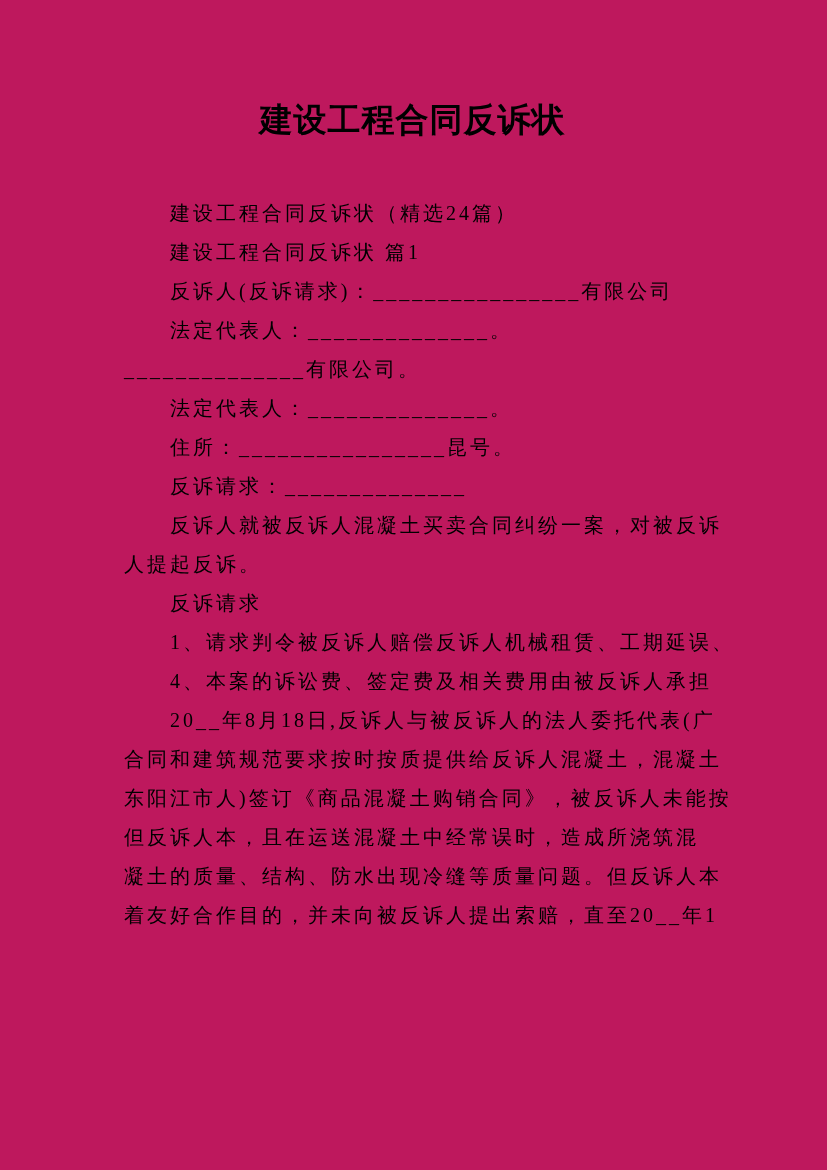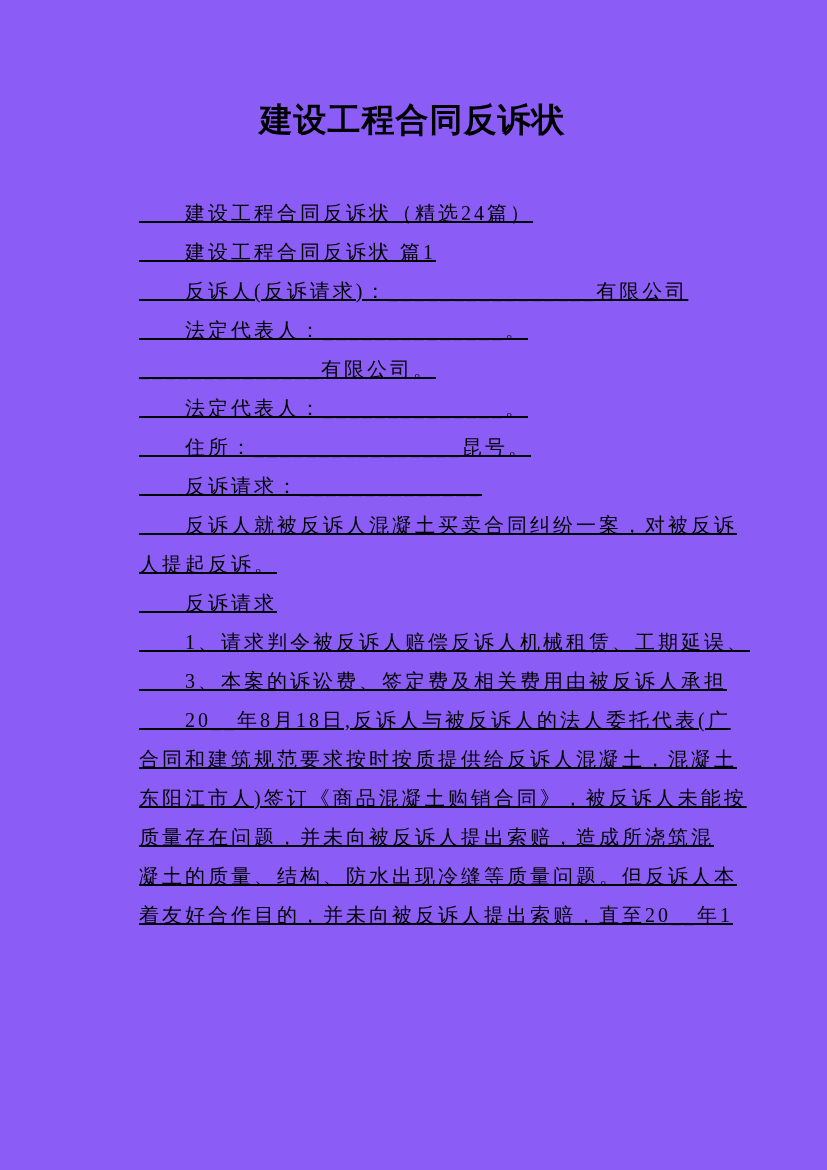--- a/index.html
+++ b/index.html
@@ -12,34 +12,33 @@
     height: 1170px;
     overflow: hidden;
     color: #000000;
     font-family: "Liberation Serif", "DejaVu Serif", serif;
   }
   .page {
     box-sizing: border-box;
     width: 827px;
     height: 1170px;
     padding: 100px 126px 0 124px;
-    background: #8b5cf6;
+    background: #be185d;
   }
   .title {
     margin: 0 0 54px 0;
     font-size: 33px;
     font-weight: bold;
     line-height: 40px;
     text-align: center;
     letter-spacing: 1px;
     white-space: pre;
   }
   .doc-body {
-    margin: 15px;
-    text-decoration: underline;
+    margin: 0;
   }
   .body-line {
     font-size: 20px;
     line-height: 39px;
     height: 39px;
     letter-spacing: 3px;
     white-space: pre;
     overflow: visible;
   }
 </style>
@@ -54,21 +53,21 @@
     <div class="body-line">　　反诉人(反诉请求)：________________有限公司</div>
     <div class="body-line">　　法定代表人：______________。</div>
     <div class="body-line">______________有限公司。</div>
     <div class="body-line">　　法定代表人：______________。</div>
     <div class="body-line">　　住所：________________昆号。</div>
     <div class="body-line">　　反诉请求：______________</div>
     <div class="body-line">　　反诉人就被反诉人混凝土买卖合同纠纷一案，对被反诉</div>
     <div class="body-line">人提起反诉。</div>
     <div class="body-line">　　反诉请求</div>
     <div class="body-line">　　1、请求判令被反诉人赔偿反诉人机械租赁、工期延误、</div>
-    <div class="body-line">　　3、本案的诉讼费、签定费及相关费用由被反诉人承担</div>
+    <div class="body-line">　　4、本案的诉讼费、签定费及相关费用由被反诉人承担</div>
     <div class="body-line">　　20__年8月18日,反诉人与被反诉人的法人委托代表(广</div>
     <div class="body-line">合同和建筑规范要求按时按质提供给反诉人混凝土，混凝土</div>
     <div class="body-line">东阳江市人)签订《商品混凝土购销合同》，被反诉人未能按</div>
-    <div class="body-line">质量存在问题，并未向被反诉人提出索赔，造成所浇筑混</div>
+    <div class="body-line">但反诉人本，且在运送混凝土中经常误时，造成所浇筑混</div>
     <div class="body-line">凝土的质量、结构、防水出现冷缝等质量问题。但反诉人本</div>
     <div class="body-line">着友好合作目的，并未向被反诉人提出索赔，直至20__年1</div>
   </div>
 </div>
 
 </body></html>

